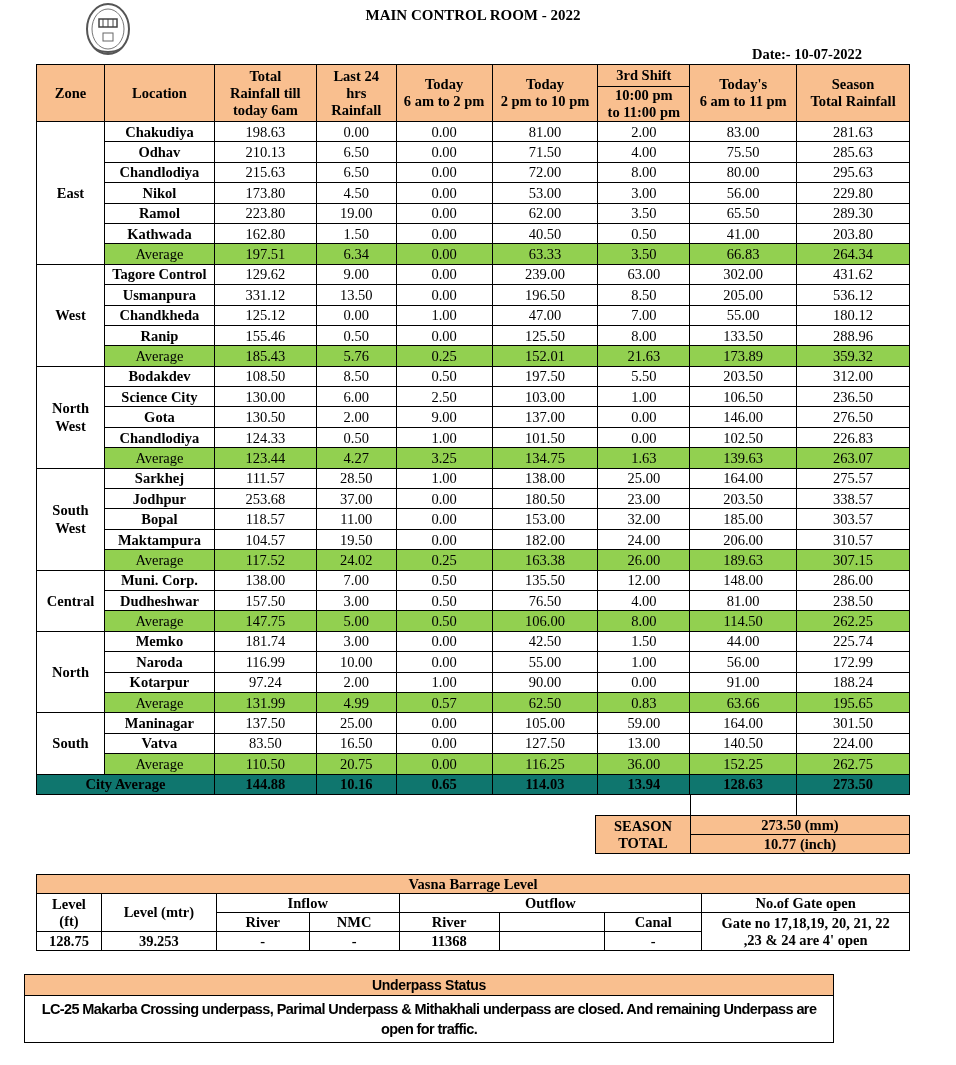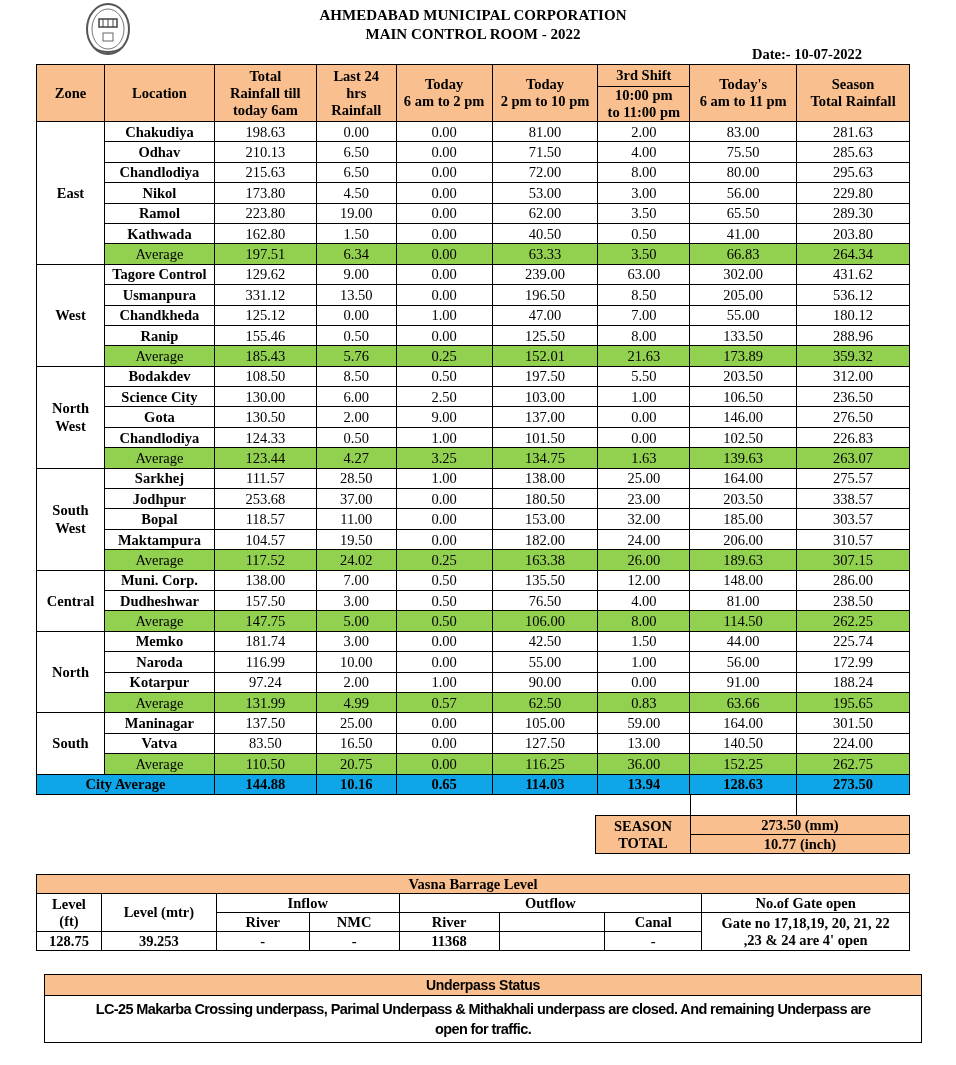--- a/index.html
+++ b/index.html
@@ -8,28 +8,28 @@
   .title{position:absolute;left:250px;top:6px;width:446px;text-align:center;font-weight:bold;font-size:15px;line-height:19px;}
   .date{position:absolute;left:752px;top:46px;font-weight:bold;font-size:14.5px;text-align:center;}
   table{border-collapse:collapse;position:absolute;font-family:"Liberation Serif","DejaVu Serif",serif;}
   td,th{border:1px solid #000;padding:0;text-align:center;vertical-align:middle;}
   #main{left:36px;top:64px;width:874px;}
   #main th{background:#f9bf8f;font-weight:bold;font-size:14.5px;line-height:17px;}
   #main td{font-size:14.5px;height:19.4px;line-height:18px;}
   #main td.loc{font-weight:bold;}
   #main td.zone{font-weight:bold;margin-top:10px;}
   #main tr.avg td{background:#92d050;font-weight:normal;}
-  #main tr.city td{background:#0ea5e9;font-weight:bold;}
+  #main tr.city td{background:#0f766e;font-weight:bold;}
   .stub{position:absolute;top:795px;width:0;height:20px;border-left:1px solid #000;}
   #season{left:595px;top:815px;width:315px;}
   #season td{background:#f9bf8f;font-weight:bold;font-size:14.5px;height:18px;line-height:17px;}
   #vasna{left:36px;top:874px;width:874px;padding-left:43px;}
   #vasna td{font-weight:bold;font-size:14.5px;height:18px;line-height:17px;}
   #vasna td.head{background:#f9bf8f;}
-  #underpass{left:44px;top:974px;width:878px;}
+  #underpass{left:24px;top:974px;width:810px;}
   #underpass td{font-weight:bold;font-family:"Liberation Sans","DejaVu Sans",sans-serif;font-stretch:condensed;}
   #underpass td.head{background:#f9bf8f;font-size:14px;height:20px;letter-spacing:-0.3px;}
   #underpass td.body{font-size:14.5px;height:46px;line-height:20px;padding:0 8px;letter-spacing:-0.6px;}
 </style>
 </head>
 <body>
 
 <div class="logo">
   <svg width="48" height="56" viewBox="0 0 48 56">
     <ellipse cx="24" cy="27" rx="21" ry="25" fill="none" stroke="#555" stroke-width="2"></ellipse>
@@ -37,21 +37,20 @@
     <rect x="15" y="17" width="18" height="8" fill="none" stroke="#444" stroke-width="1.5"></rect>
     <line x1="19" y1="17" x2="19" y2="25" stroke="#444"></line>
     <line x1="24" y1="17" x2="24" y2="25" stroke="#444"></line>
     <line x1="29" y1="17" x2="29" y2="25" stroke="#444"></line>
     <rect x="19" y="31" width="10" height="8" fill="none" stroke="#666"></rect>
     <path d="M10 46 Q24 54 38 46" fill="none" stroke="#555" stroke-width="2"></path>
   </svg>
 </div>
 
 <div class="title">
-  <div>AHMEDABAD MUNICIPAL CORPORATION</div>
   <div>MAIN CONTROL ROOM - 2022</div>
 </div>
 <div class="date">Date:- 10-07-2022</div>
 
 <table id="main">
   <colgroup>
     <col style="width:68px">
       <col style="width:110px">
       <col style="width:102px">
       <col style="width:80px">

